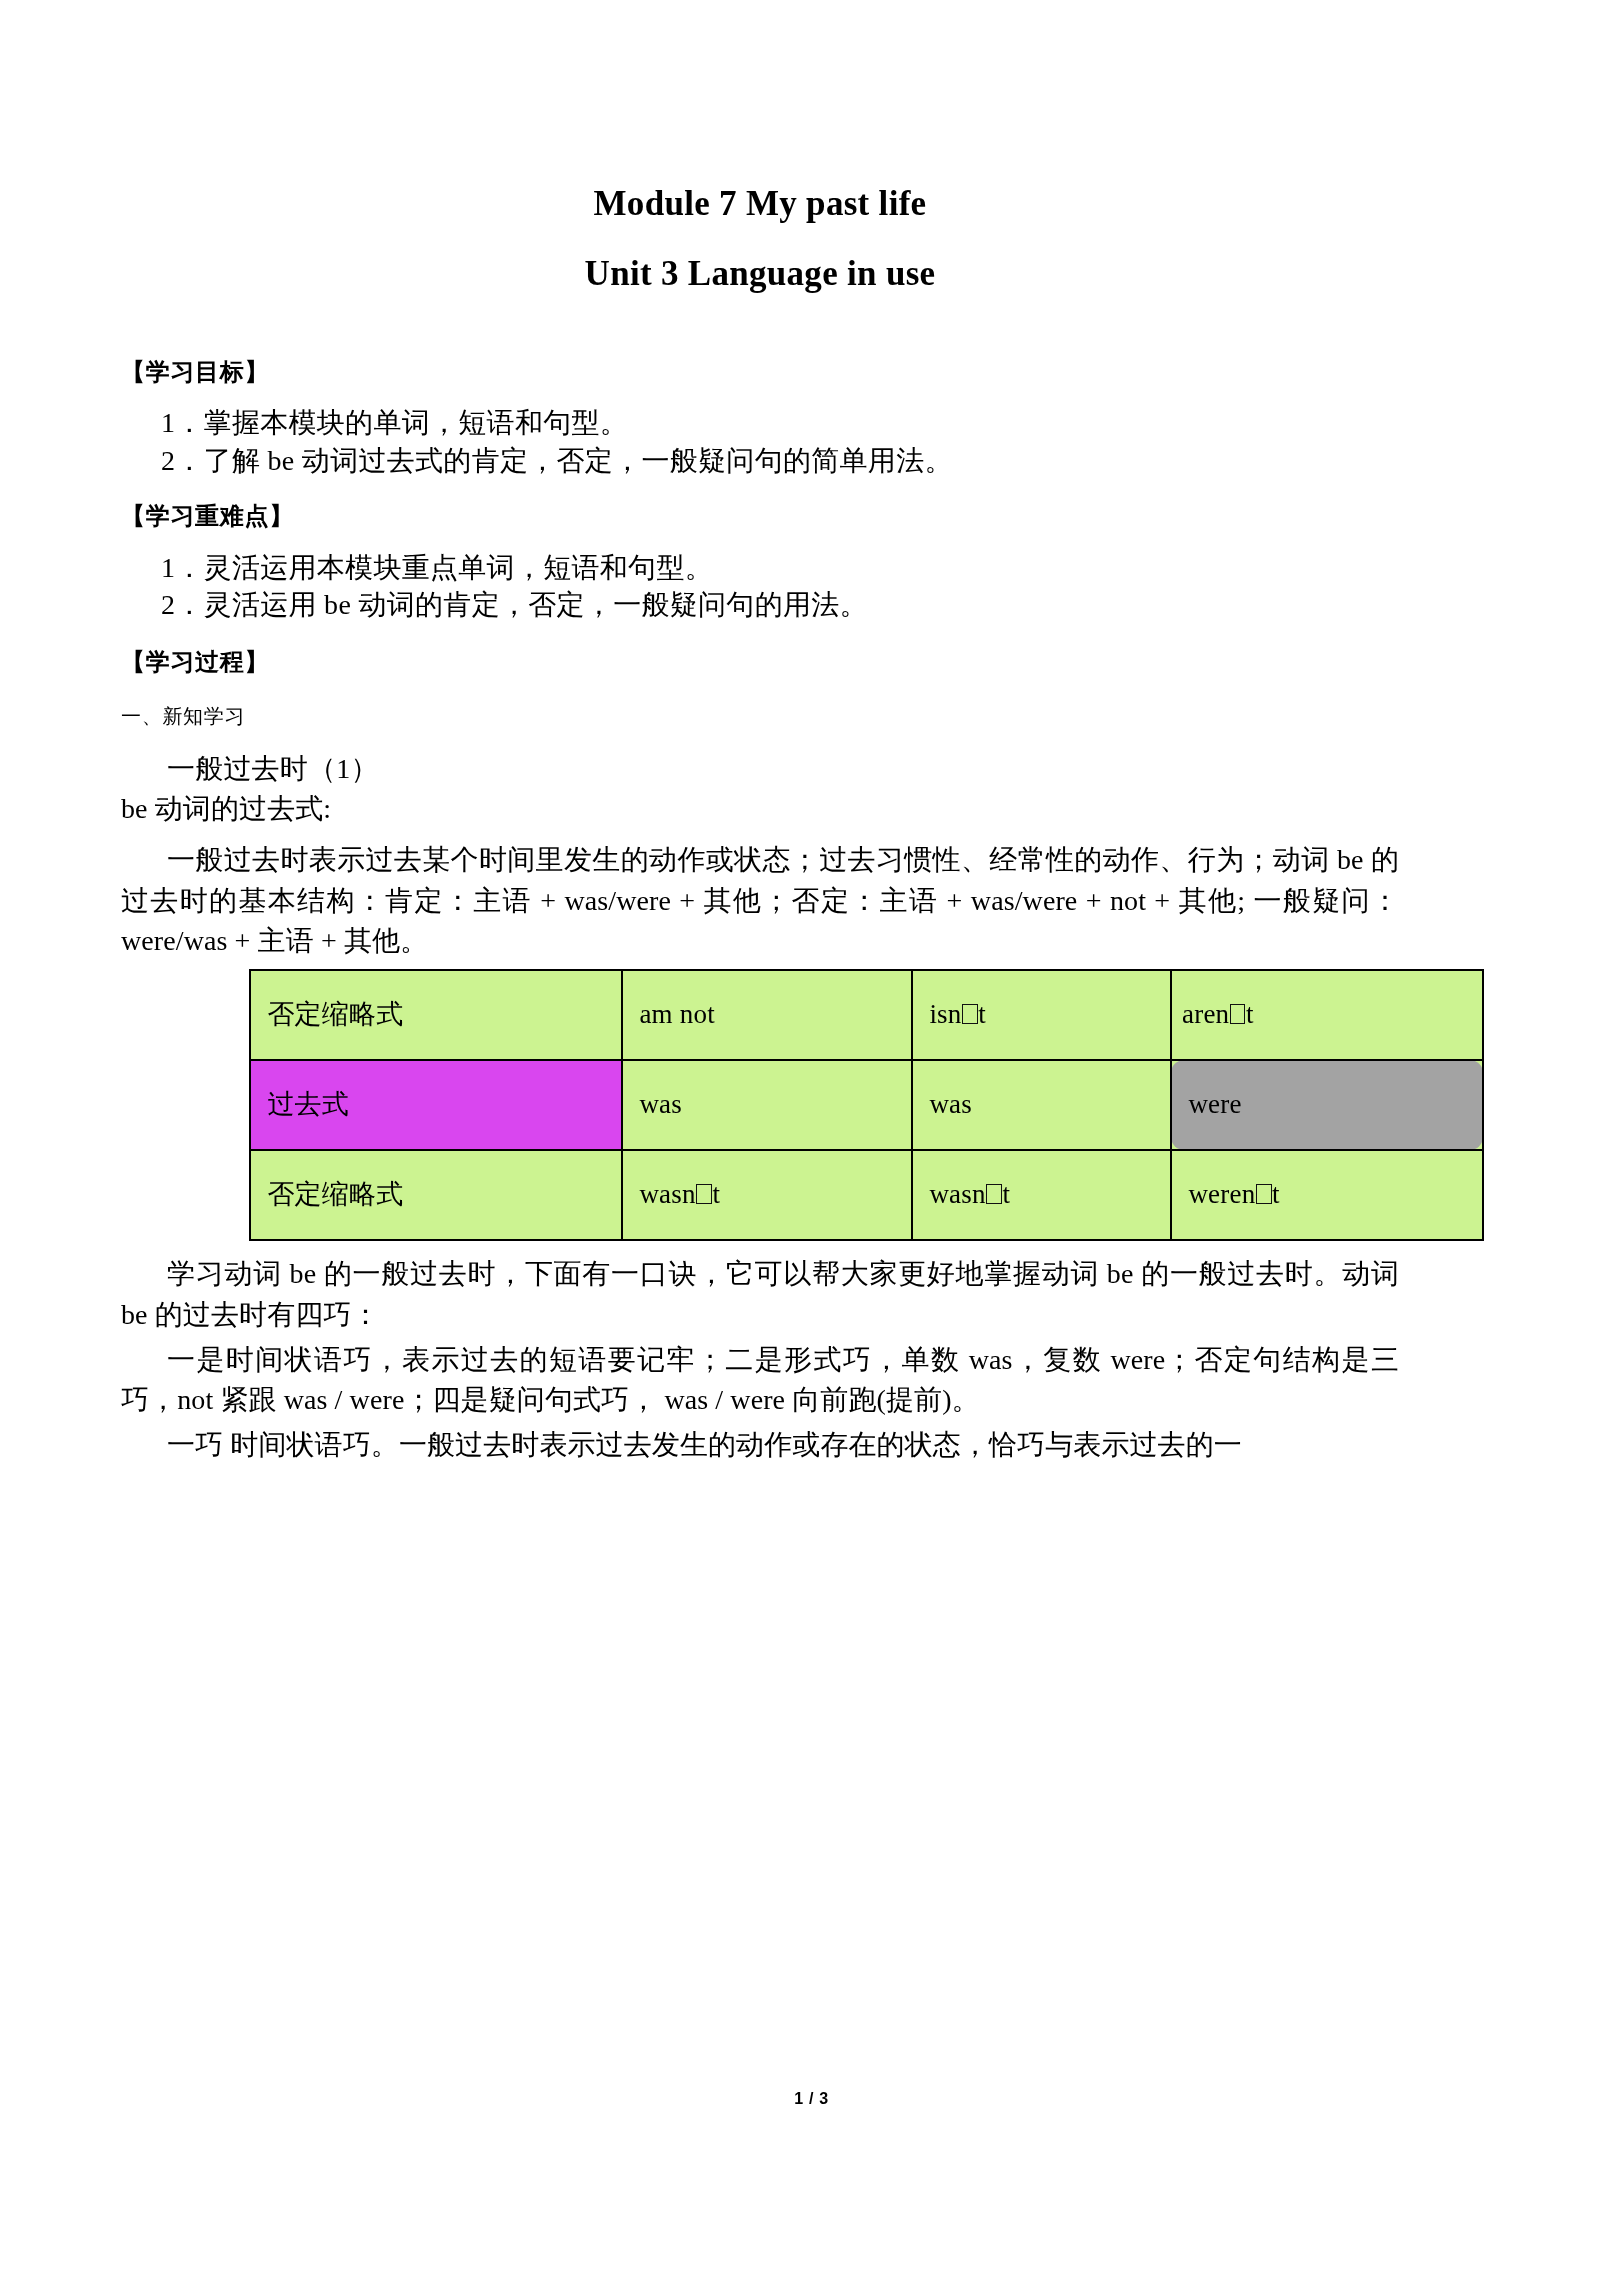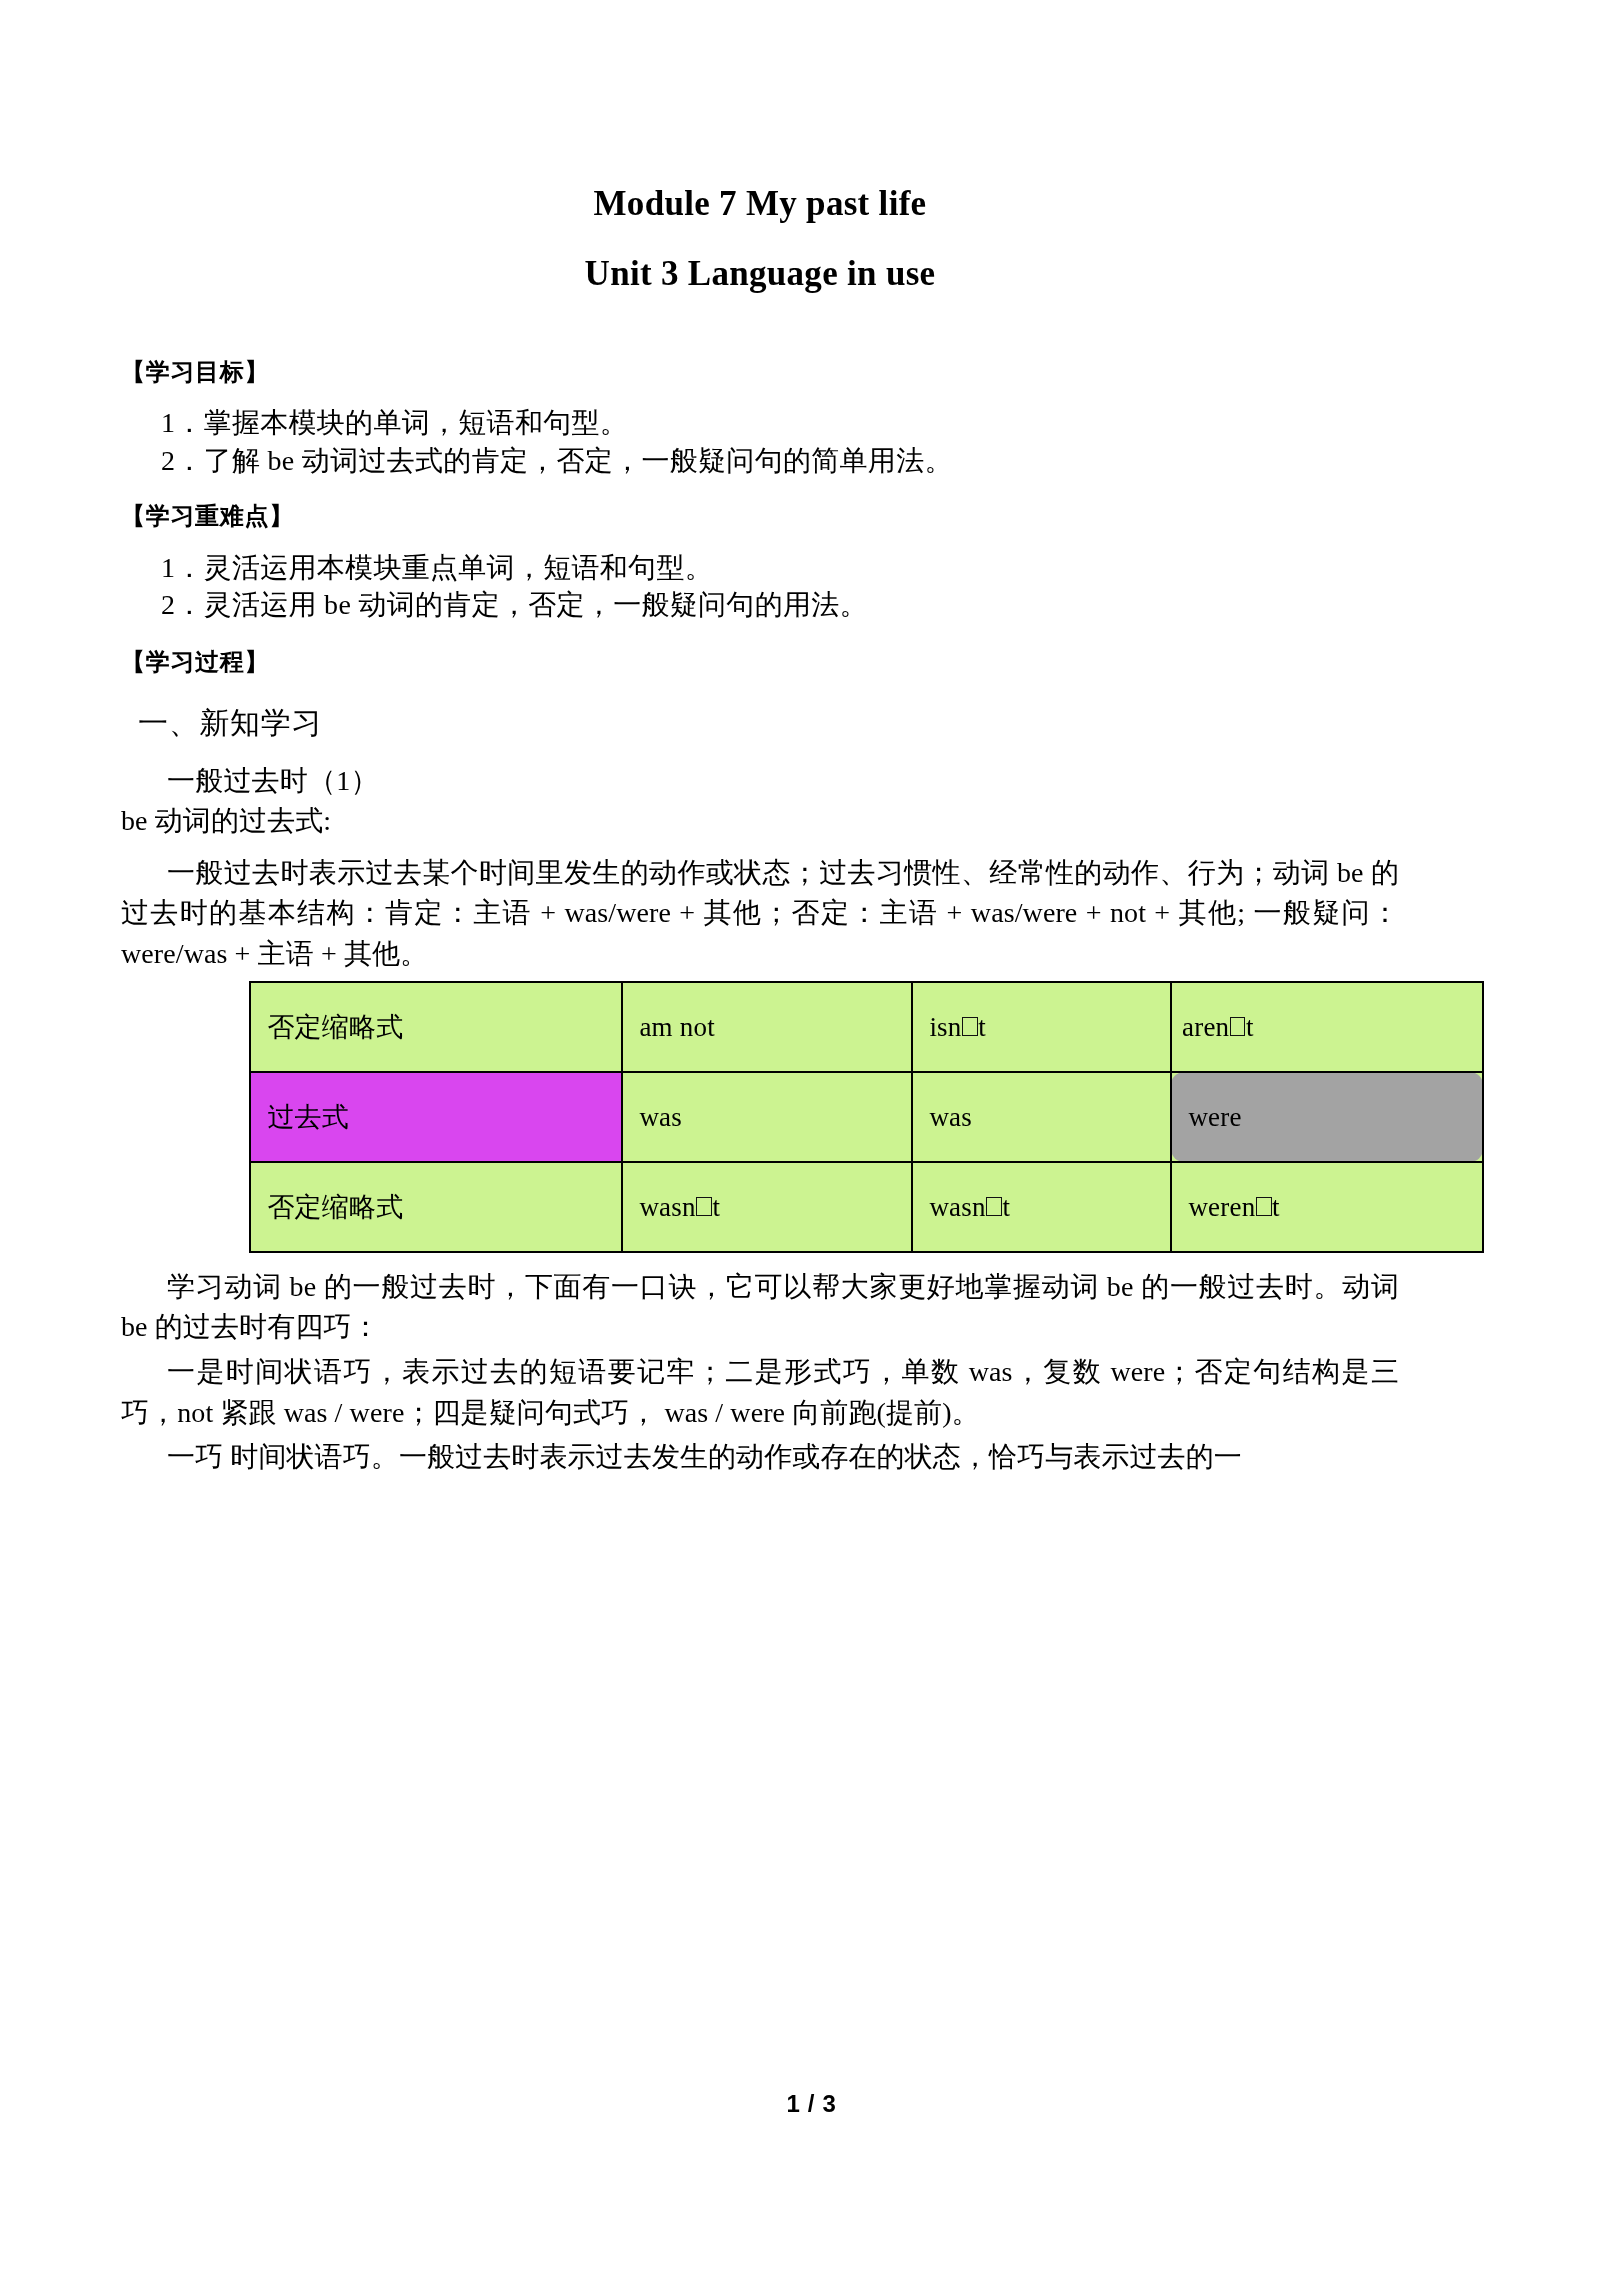--- a/index.html
+++ b/index.html
@@ -53,23 +53,23 @@
     font-size: 28px;
     line-height: 1.34;
     margin: 0;
     padding-left: 40px;
     letter-spacing: 0.3px;
   }
   .list-item.first { margin-top: 17.7px; }
 
   
   .sub-heading {
-    font-size: 30px;
+    font-size: 20px;
     line-height: 1.25;
-    margin: 17px;
+    margin: 0;
     letter-spacing: 0.7px;
   }
   .sub-1 { margin-top: 27px; }
 
   .indent-line {
     font-size: 28px;
     line-height: 1.3;
     margin: 0;
     padding-left: 46px;
     letter-spacing: 0.2px;
@@ -129,21 +129,21 @@
 
   
   .footer {
     position: absolute;
     left: 0;
     right: 0;
     top: 2090px;
     text-align: center;
     font-family: "Liberation Sans", "DejaVu Sans", sans-serif;
     font-weight: bold;
-    font-size: 24px;
+    font-size: 16px;
     letter-spacing: 0.7px;
   }
 </style>
 </head>
 <body>
 
 <div class="page">
 
   <h1 class="doc-title title-1">Module 7 My past life</h1>
   <h1 class="doc-title title-2">Unit 3 Language in use</h1>

